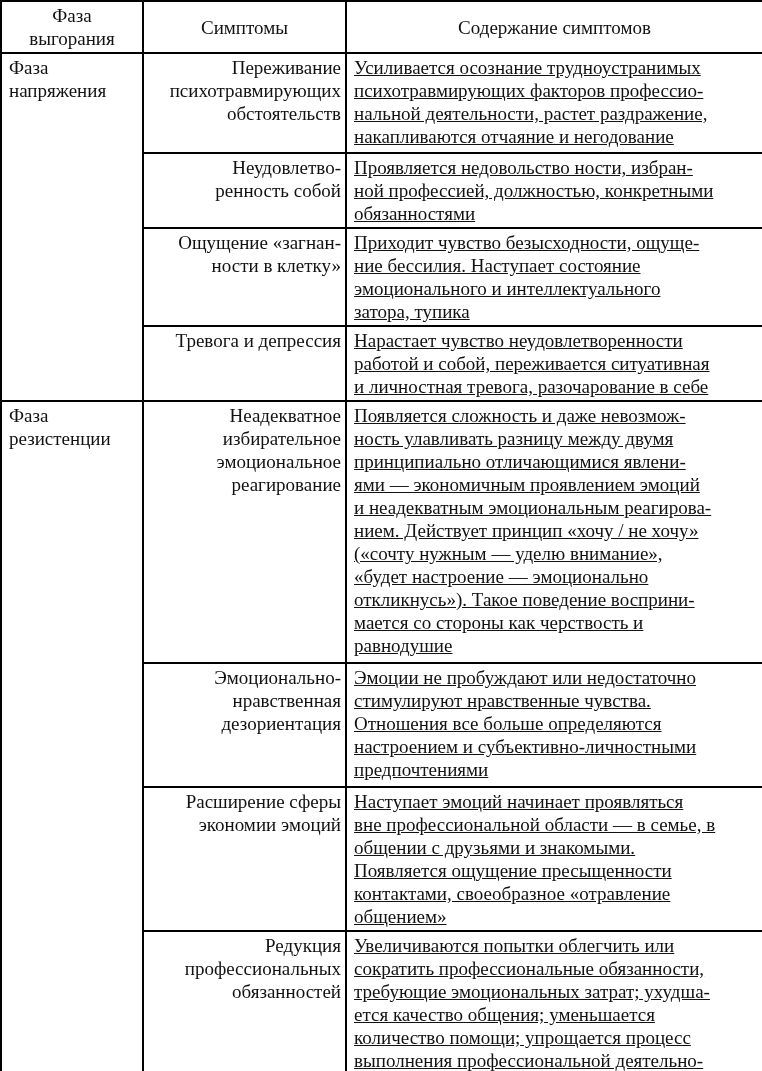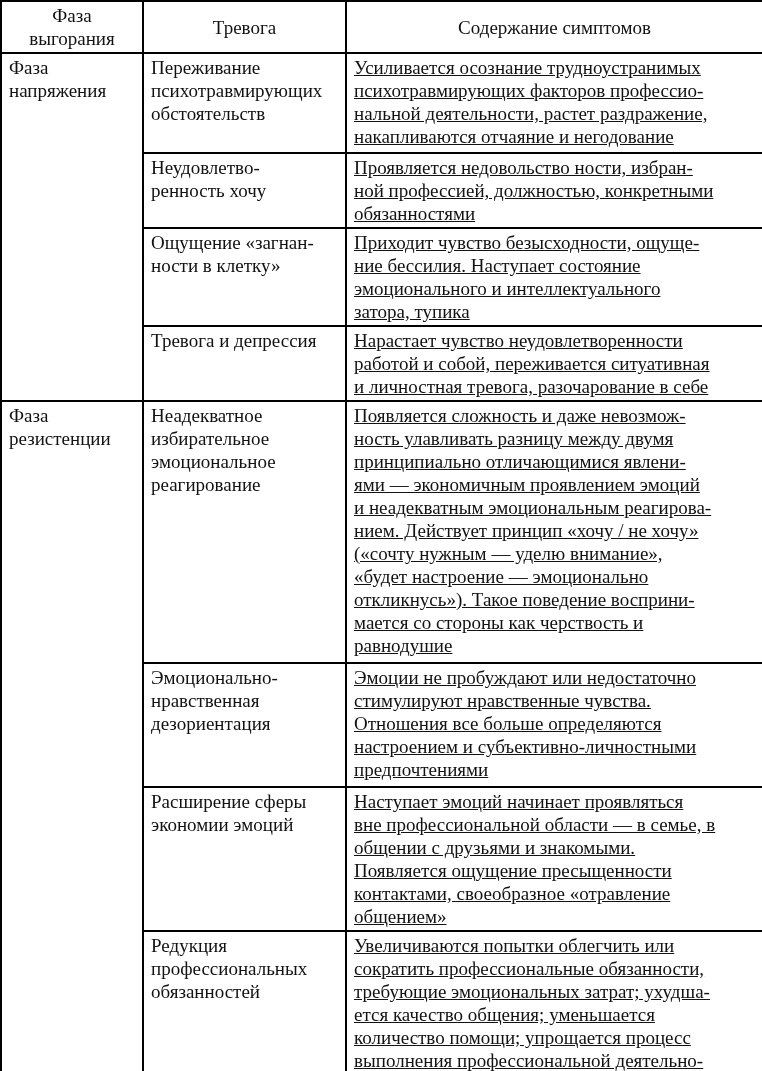--- a/index.html
+++ b/index.html
@@ -50,58 +50,59 @@
   tr.r6  { height: 124px; padding-left: 20px; }
   tr.r7  { height: 140px; margin-left: 28px; }
   tr.r8  { height: 160px; }
 
   td.phase-cell {
     padding-left: 8px;
     padding-top: 3px;
   }
   td.symptom-cell {
     padding-top: 3px;
+    text-align: right;
   }
   td.content-cell {
     padding-top: 3px;
     text-decoration: underline;
   }
 </style>
 </head>
 <body>
 
 <table class="burnout">
   <colgroup>
     <col class="col-phase">
     <col class="col-symptom">
     <col class="col-content">
   </colgroup>
   <thead>
     <tr class="rh">
       <th>Фаза
 выгорания</th>
-      <th>Тревога</th>
+      <th>Симптомы</th>
       <th>Содержание симптомов</th>
     </tr>
   </thead>
   <tbody>
     <tr class="r1">
       <td class="phase-cell" rowspan="4">Фаза
 напряжения</td>
       <td class="symptom-cell">Переживание
 психотравмирующих
 обстоятельств</td>
       <td class="content-cell">Усиливается осознание трудноустранимых
 психотравмирующих факторов профессио-
 нальной деятельности, растет раздражение,
 накапливаются отчаяние и негодование</td>
     </tr>
     <tr class="r2">
       <td class="symptom-cell">Неудовлетво-
-ренность хочу</td>
+ренность собой</td>
       <td class="content-cell">Проявляется недовольство ности, избран-
 ной профессией, должностью, конкретными
 обязанностями</td>
     </tr>
     <tr class="r3">
       <td class="symptom-cell">Ощущение «загнан-
 ности в клетку»</td>
       <td class="content-cell">Приходит чувство безысходности, ощуще-
 ние бессилия. Наступает состояние
 эмоционального и интеллектуального

